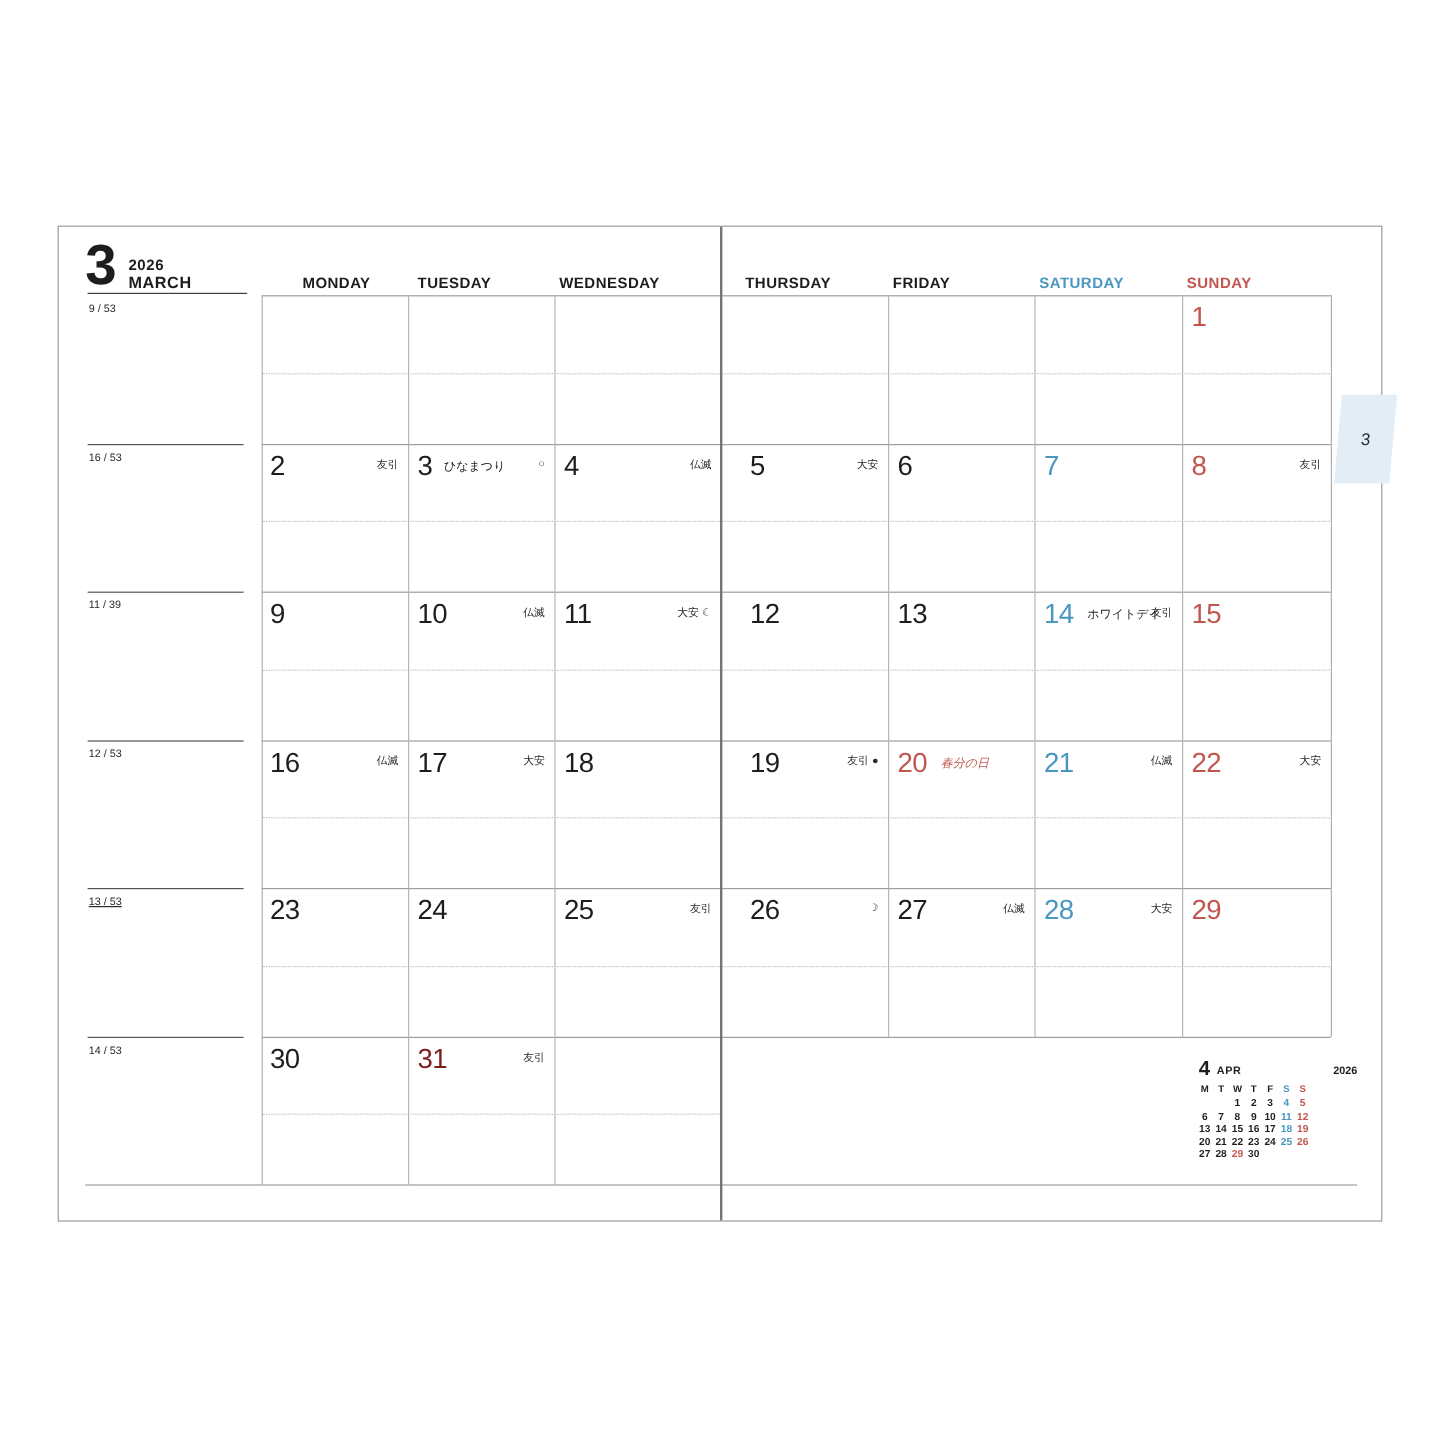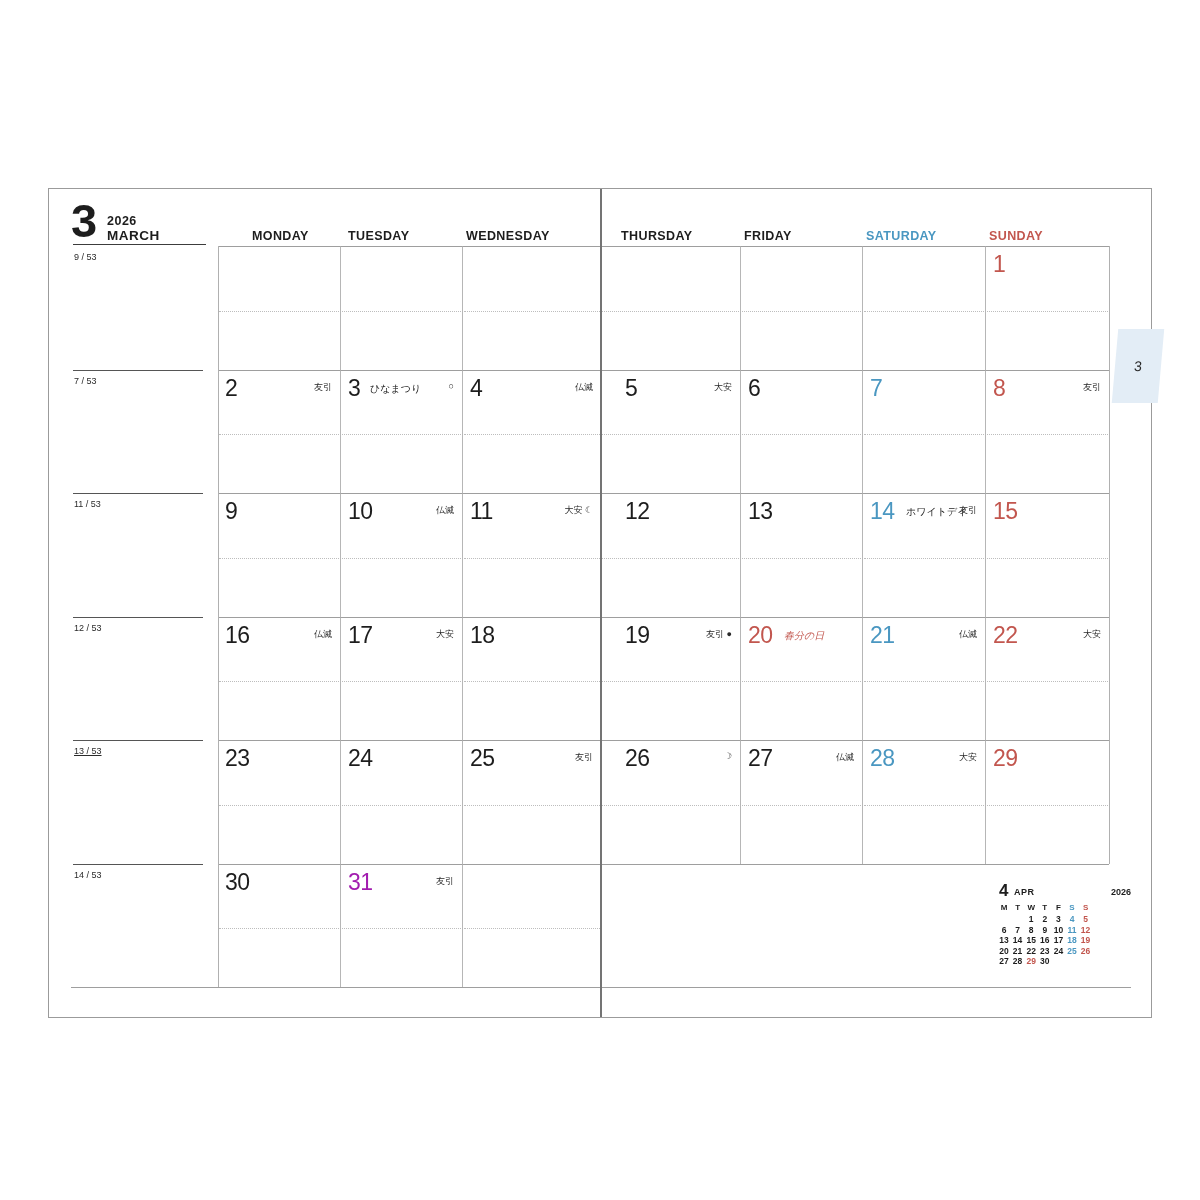--- a/index.html
+++ b/index.html
@@ -56,23 +56,23 @@
       <div class="dayhead" style="left: 299px; color: rgb(29, 29, 29);">TUESDAY</div>
       <div class="dayhead" style="left: 417px; color: rgb(29, 29, 29);">WEDNESDAY</div>
       <div class="dayhead" style="left: 572px; color: rgb(29, 29, 29);">THURSDAY</div>
       <div class="dayhead" style="left: 695px; color: rgb(29, 29, 29);">FRIDAY</div>
       <div class="dayhead" style="left: 817px; color: rgb(74, 151, 193);">SATURDAY</div>
       <div class="dayhead" style="left: 940px; color: rgb(194, 86, 78);">SUNDAY</div>
     </div>
   <div id="margin">
       <div class="wk-num" style="top: 63px;">9 / 53</div>
       <div class="wk-rule" style="top: 180.5px;"></div>
-      <div class="wk-num" style="top: 186.5px;">7 / 53</div>
+      <div class="wk-num" style="top: 186.5px;">16 / 53</div>
       <div class="wk-rule" style="top: 304px;"></div>
-      <div class="wk-num" style="top: 310px;">11 / 53</div>
+      <div class="wk-num" style="top: 310px;">11 / 39</div>
       <div class="wk-rule" style="top: 427.5px;"></div>
       <div class="wk-num" style="top: 433.5px;">12 / 53</div>
       <div class="wk-rule" style="top: 551px;"></div>
       <div class="wk-num" style="top: 557px; text-decoration: underline;">13 / 53</div>
       <div class="wk-rule" style="top: 674.5px;"></div>
       <div class="wk-num" style="top: 680.5px;">14 / 53</div>
     </div>
   <div id="grid">
       <div class="cell" style="left: 169px; top: 57px; width: 122px; height: 123.5px;">
         <div class="dotline"></div>
@@ -227,21 +227,21 @@
       <div class="cell bl" style="left: 936px; top: 551px; width: 124px; height: 123.5px;">
         <div class="dotline"></div>
         <div class="date" style="left: 7px; color: rgb(194, 86, 78);">29</div>
       </div>
       <div class="cell" style="left: 169px; top: 674.5px; width: 122px; height: 123.5px;">
         <div class="dotline"></div>
         <div class="date" style="left: 7px; color: rgb(29, 29, 29);">30</div>
       </div>
       <div class="cell bl" style="left: 291px; top: 674.5px; width: 122px; height: 123.5px;">
         <div class="dotline"></div>
-        <div class="date" style="left: 7px; color: #a21caf;">31</div>
+        <div class="date" style="left: 7px; color: #7f1d1d;">31</div>
         <div class="tr-label">友引</div>
       </div>
       <div class="cell bl" style="left: 413px; top: 674.5px; width: 139px; height: 123.5px;">
         <div class="dotline"></div>
       </div>
     </div>
   <div id="lines">
       <div class="vline" style="left: 169px; top: 57px; height: 741px;"></div>
       <div class="vline" style="left: 1060px; top: 57px; height: 617.5px;"></div>
       <div class="hline" style="left: 552px; top: 674.5px; width: 508px;"></div>

